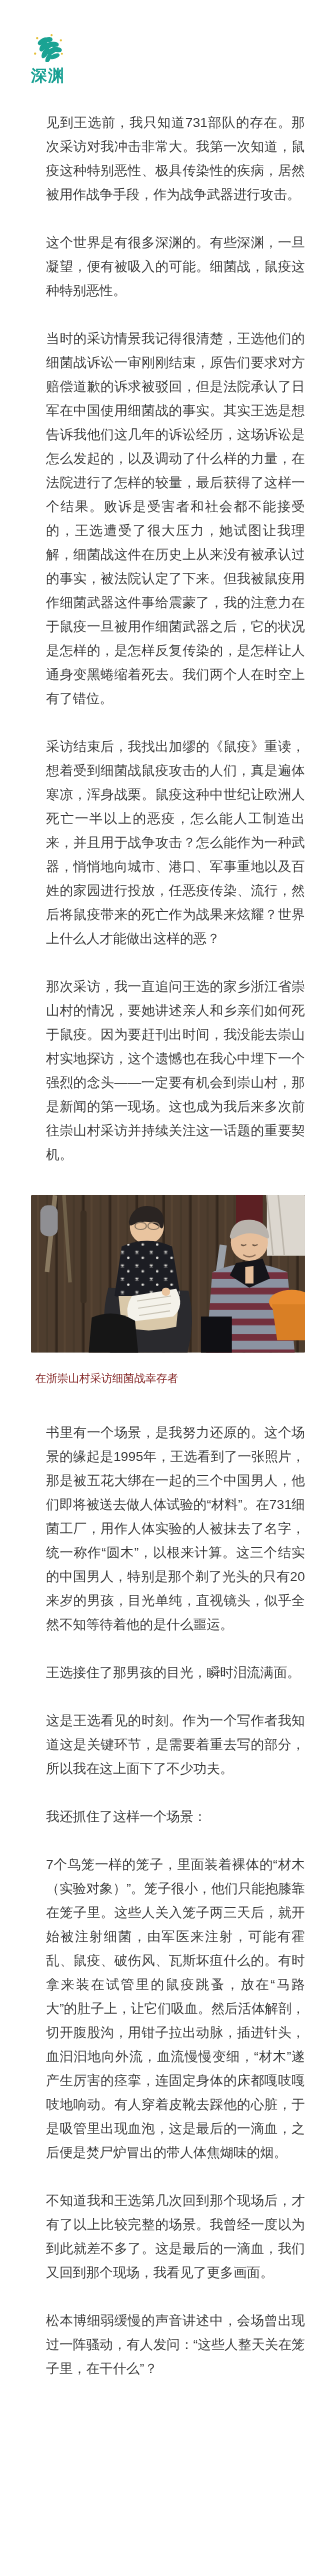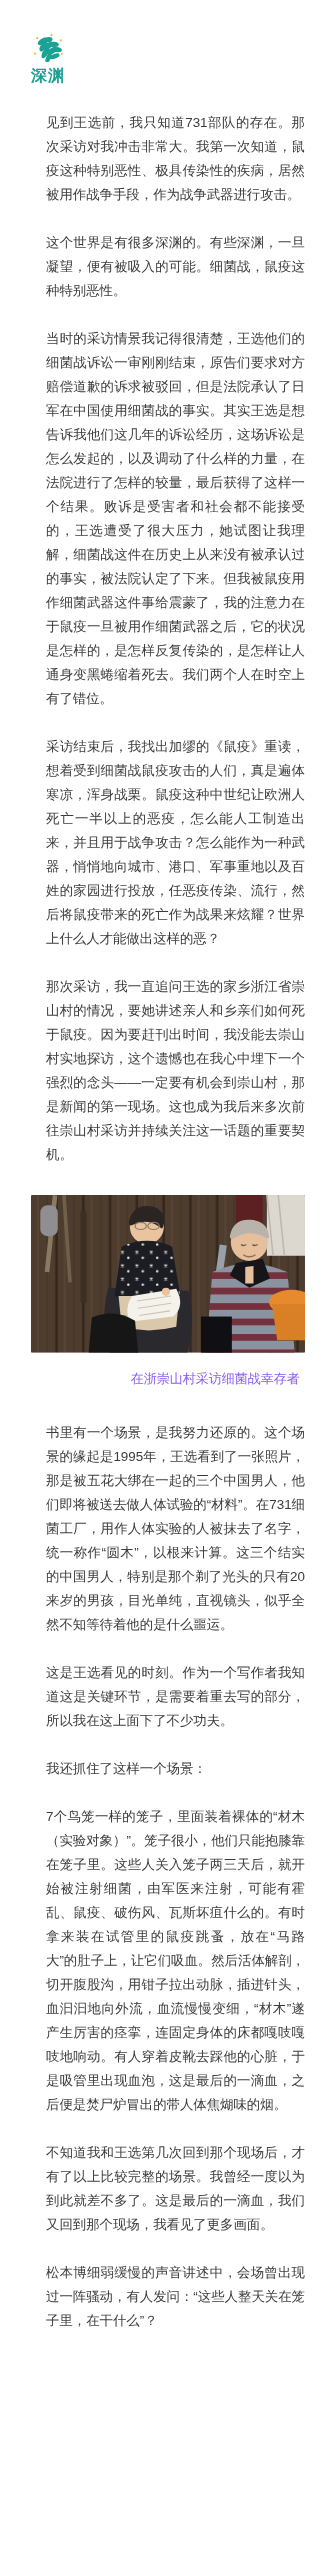--- a/index.html
+++ b/index.html
@@ -27,23 +27,23 @@
     text-justify:inter-ideograph;
     word-break:break-all;
   }
   figure{margin:28px 0 31px 0;}
   .photo{
     display:block;width:274px;margin:0 auto;
     border-radius:1px;overflow:hidden;
   }
   figcaption{
     margin-top:14.4px;
-    text-align:right;
-    font-size:13px;line-height:23px;
-    color:#8b5cf6;
+    text-align:left;
+    font-size:11px;line-height:23px;
+    color:#7f1d1d;
     padding:0 5.2px;
   }
 </style>
 </head>
 <body>
 
 <div class="page">
 
   <div class="header">
     <svg class="logo" viewBox="0 0 66 56" aria-hidden="true">
@@ -134,20 +134,21 @@
           <ellipse cx="506" cy="208" rx="44" ry="24" fill="#e78a2e"></ellipse>
           <path d="M468 212 l10 70 l58 0 l6 -70 z" fill="#d97f25"></path>
         </g>
         <path d="M118 238 q44 -18 84 6 l6 62 l-96 0 z" fill="#161616"></path>
         <rect x="330" y="236" width="60" height="70" fill="#101014"></rect>
       </svg>
       <figcaption>在浙崇山村采访细菌战幸存者</figcaption>
     </figure>
 
     <p>书里有一个场景，是我努力还原的。这个场景的缘起是1995年，王选看到了一张照片，那是被五花大绑在一起的三个中国男人，他们即将被送去做人体试验的“材料”。在731细菌工厂，用作人体实验的人被抹去了名字，统一称作“圆木”，以根来计算。这三个结实的中国男人，特别是那个剃了光头的只有20来岁的男孩，目光单纯，直视镜头，似乎全然不知等待着他的是什么噩运。</p>
+    <p>王选接住了那男孩的目光，瞬时泪流满面。</p>
     <p>这是王选看见的时刻。作为一个写作者我知道这是关键环节，是需要着重去写的部分，所以我在这上面下了不少功夫。</p>
     <p>我还抓住了这样一个场景：</p>
     <p>7个鸟笼一样的笼子，里面装着裸体的“材木（实验对象）”。笼子很小，他们只能抱膝靠在笼子里。这些人关入笼子两三天后，就开始被注射细菌，由军医来注射，可能有霍乱、鼠疫、破伤风、瓦斯坏疽什么的。有时拿来装在试管里的鼠疫跳蚤，放在“马路大”的肚子上，让它们吸血。然后活体解剖，切开腹股沟，用钳子拉出动脉，插进针头，血汩汩地向外流，血流慢慢变细，“材木”遂产生厉害的痉挛，连固定身体的床都嘎吱嘎吱地响动。有人穿着皮靴去踩他的心脏，于是吸管里出现血泡，这是最后的一滴血，之后便是焚尸炉冒出的带人体焦煳味的烟。</p>
     <p>不知道我和王选第几次回到那个现场后，才有了以上比较完整的场景。我曾经一度以为到此就差不多了。这是最后的一滴血，我们又回到那个现场，我看见了更多画面。</p>
     <p>松本博细弱缓慢的声音讲述中，会场曾出现过一阵骚动，有人发问：“这些人整天关在笼子里，在干什么”？</p>
 
   </div>
 
 </div>
 

